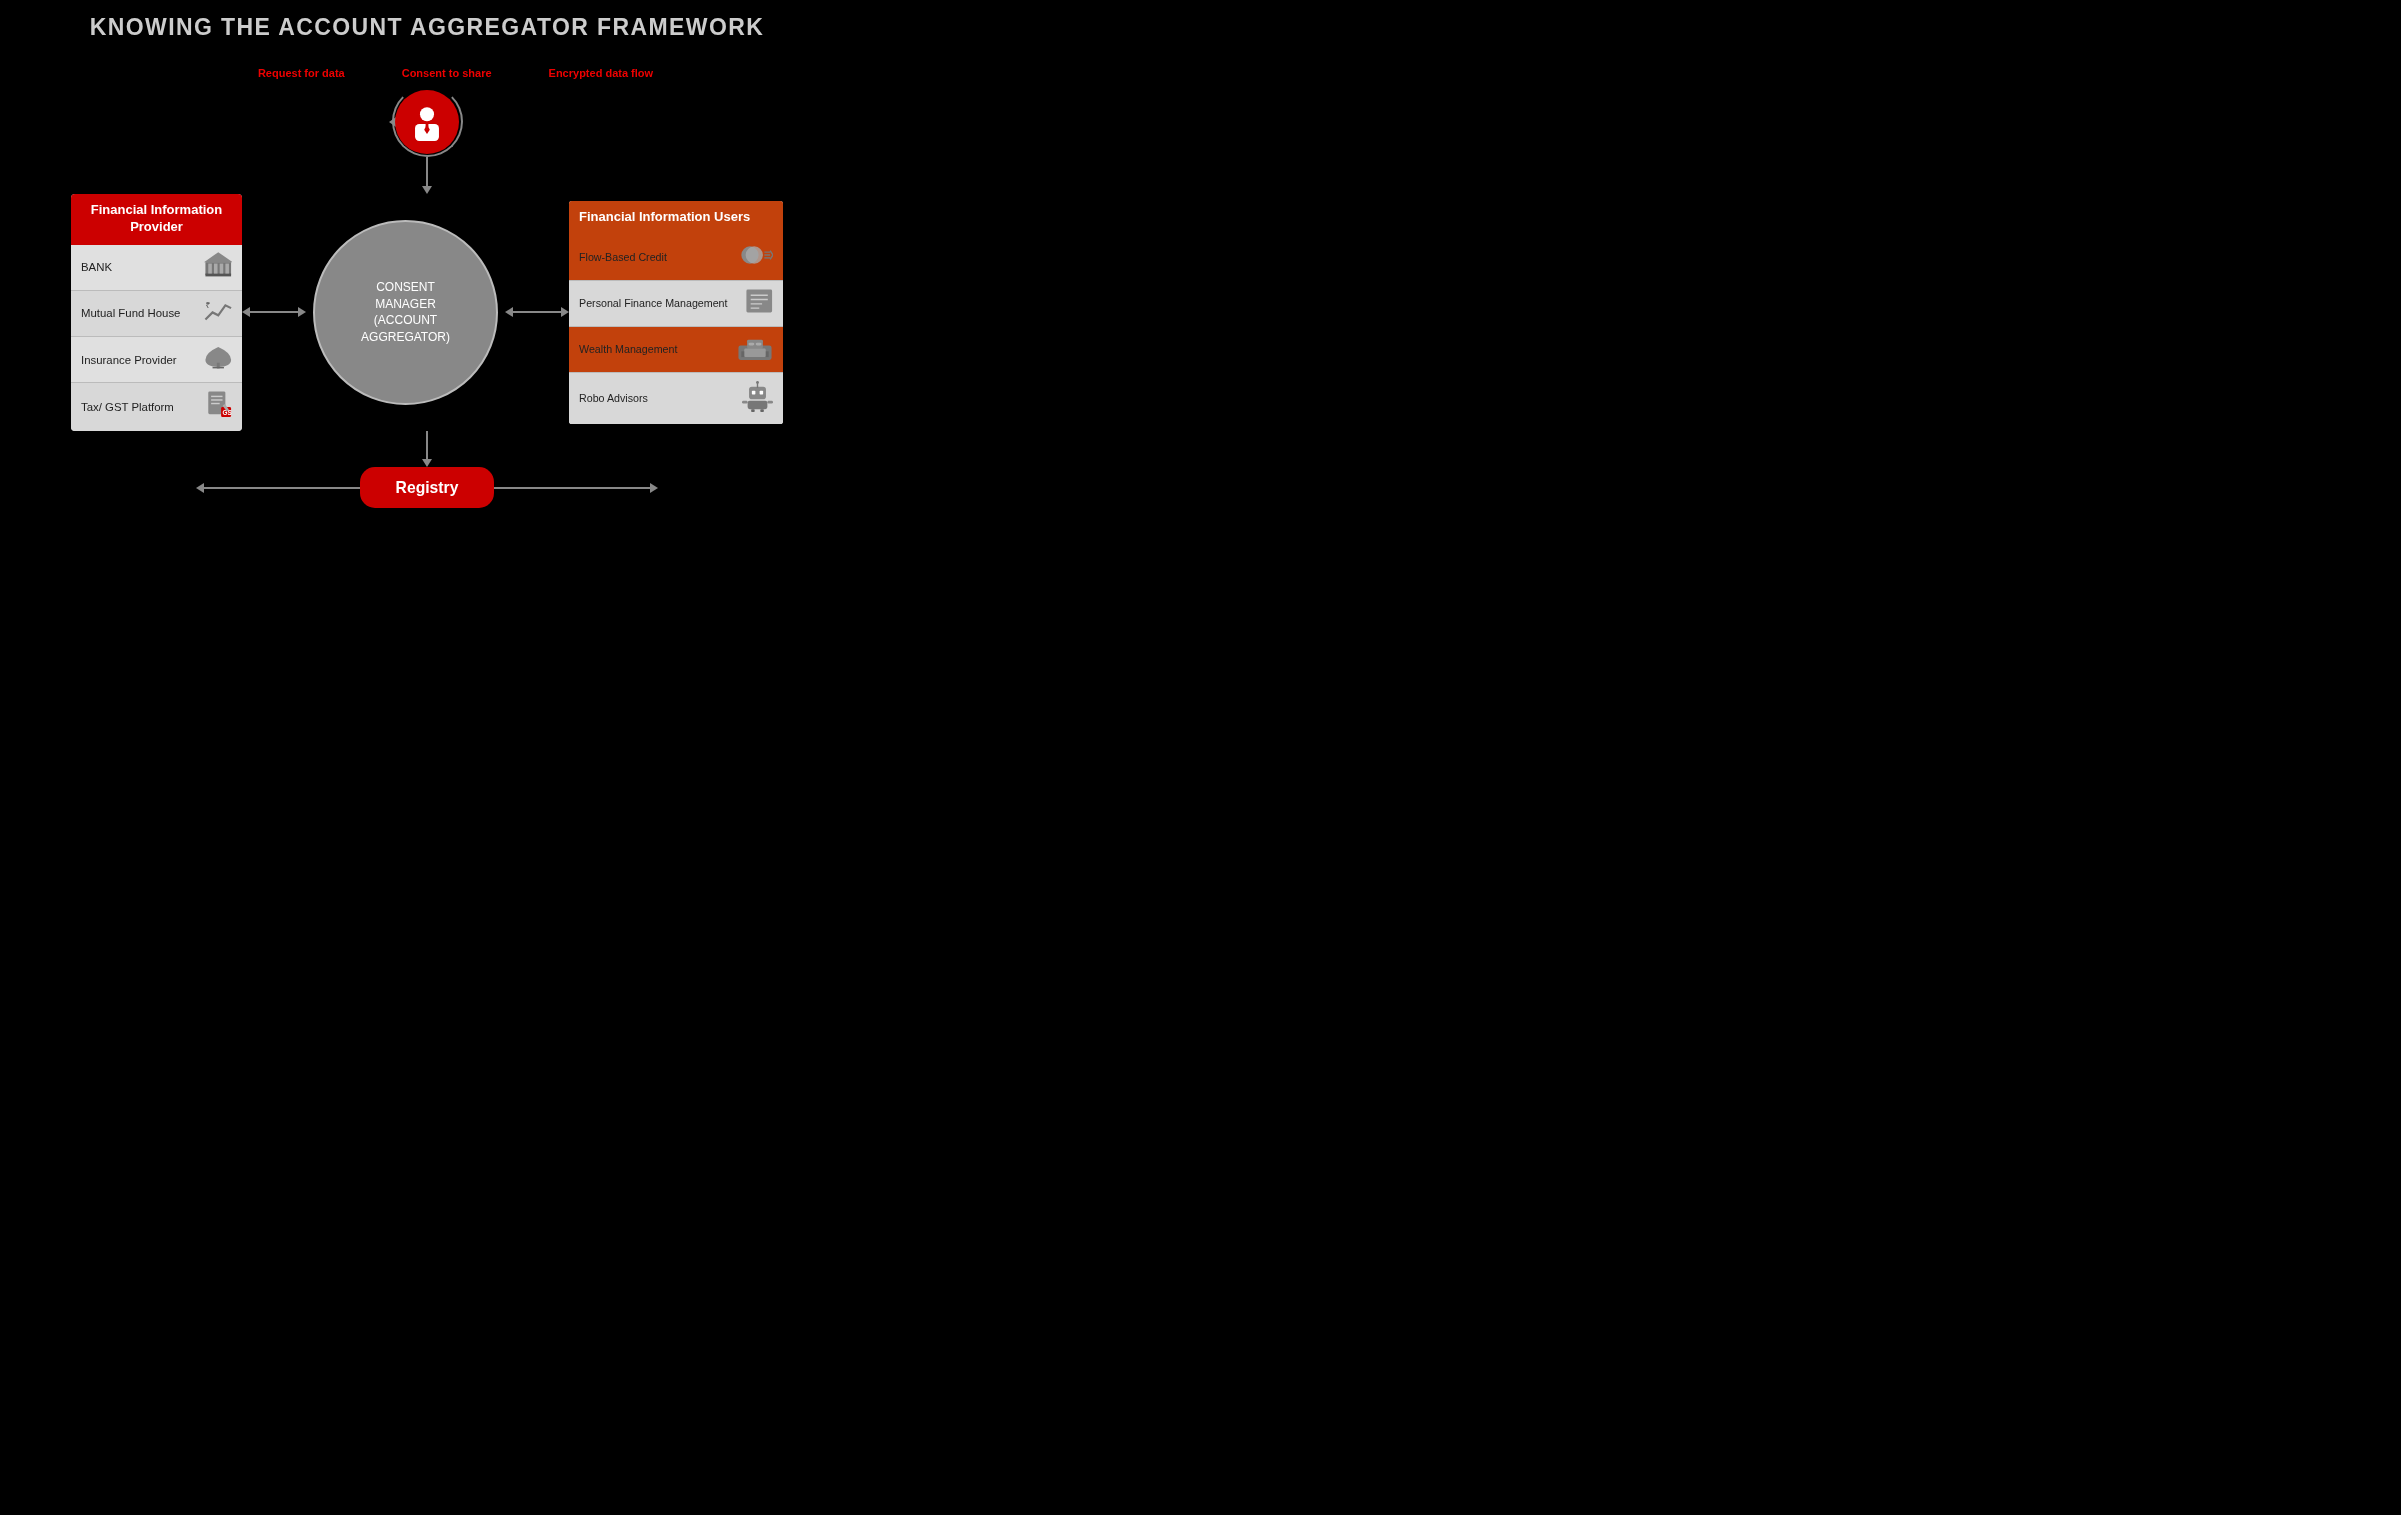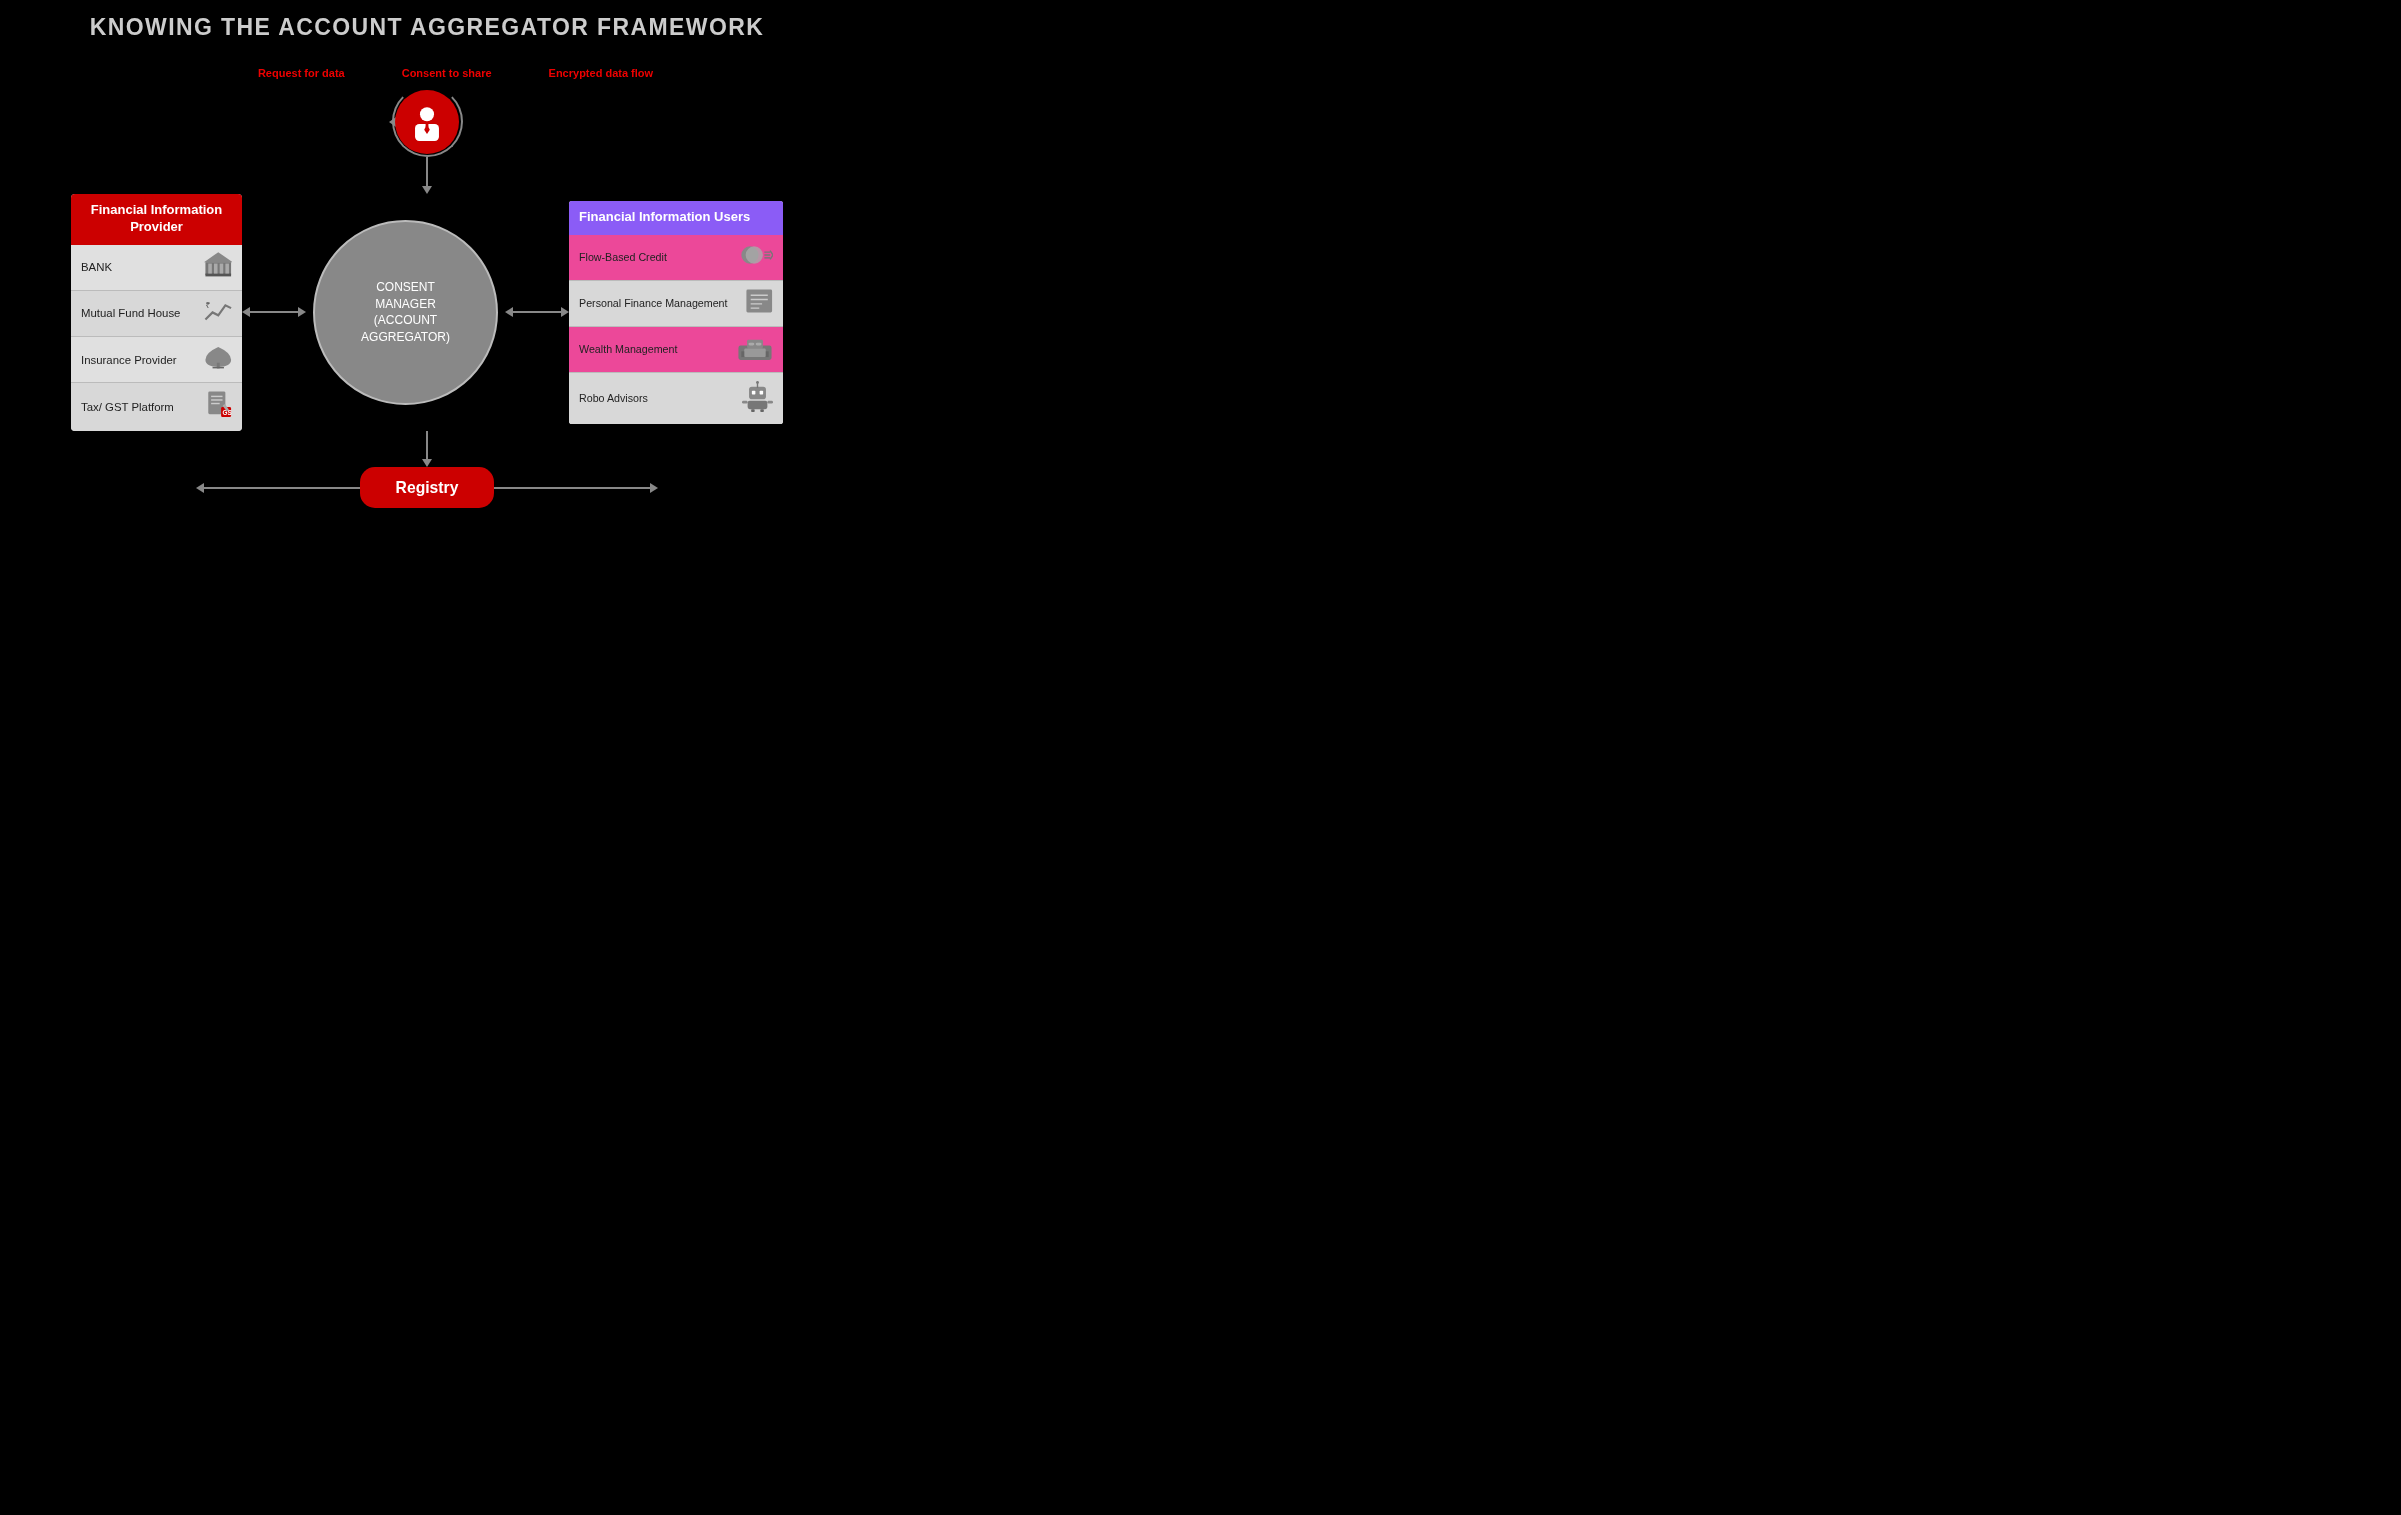--- a/index.html
+++ b/index.html
@@ -85,35 +85,35 @@
 
     
     .right-panel {
       width: 214px;
       background: #d0d0d0;
       border-radius: 2.8px;
       overflow: hidden;
       flex-shrink: 0;
     }
     .right-panel-header {
-      background: #8b5cf6;
+      background: #c2410c;
       color: #fff;
       font-size: 13px;
       font-weight: bold;
       padding: 8.5px 10px;
       text-align: left;
       line-height: 1.3;
     }
     .right-panel-row {
       display: flex;
       align-items: center;
       justify-content: space-between;
       padding: 7.1px 10px;
       border-bottom: 0.7px solid #bbb;
-      background: #ec4899;
+      background: #c2410c;
     }
     .right-panel-row:last-child { border-bottom: none; }
     .right-panel-row:nth-child(odd) { background: #d8d8d8; }
     .right-row-label {
       color: #222;
       font-size: 10.7px;
       font-weight: 500;
       flex: 1;
       line-height: 1.3;
     }

